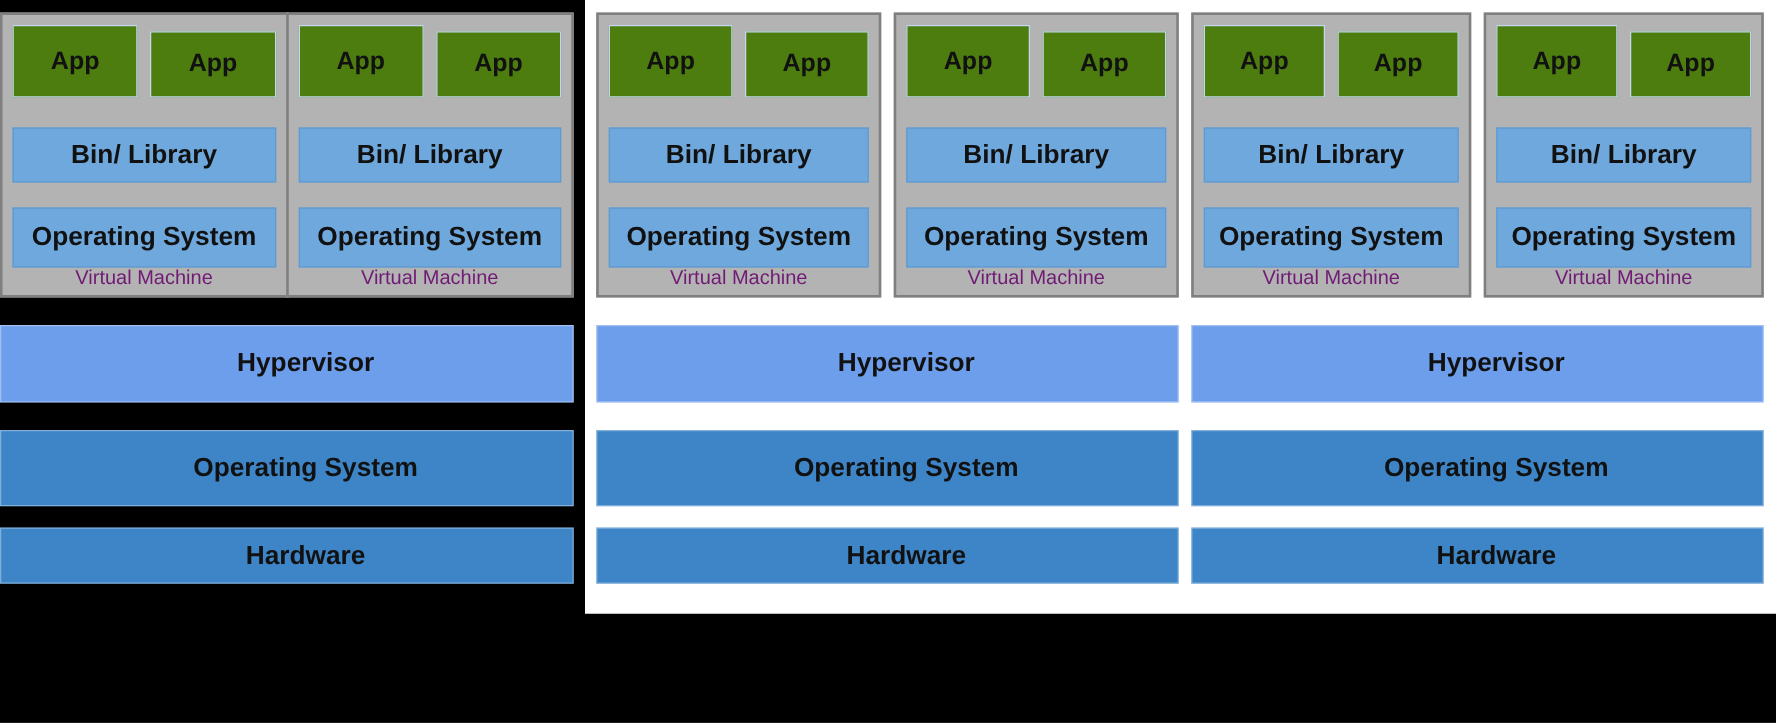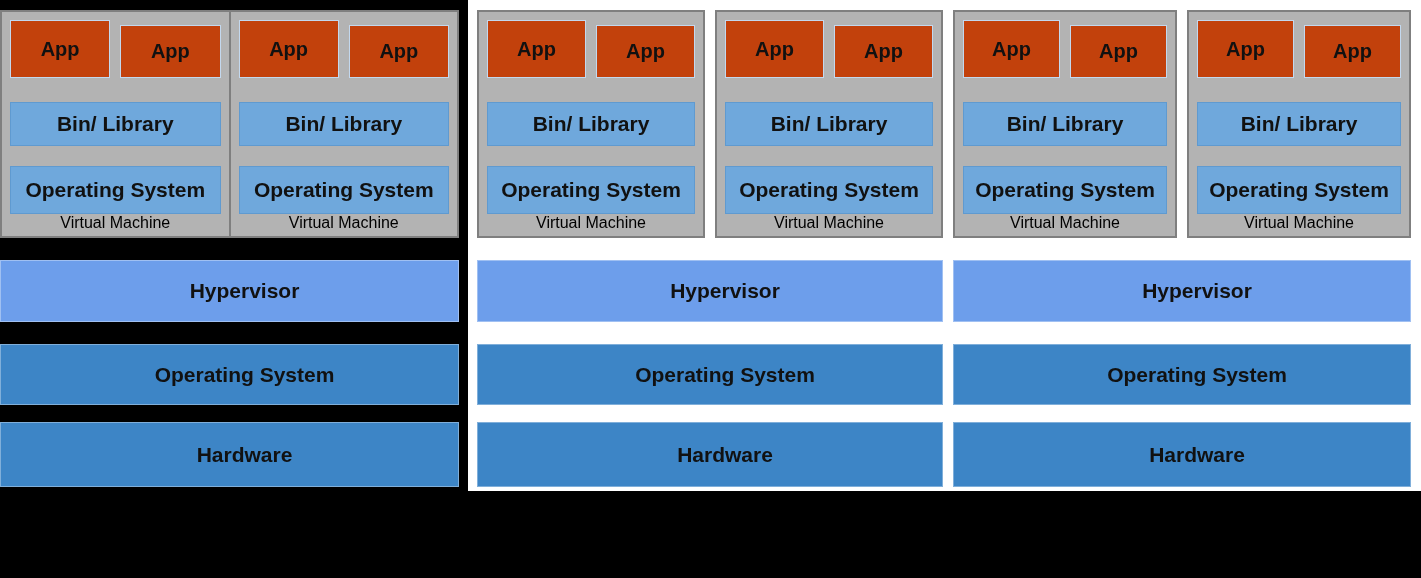--- a/index.html
+++ b/index.html
@@ -83,21 +83,21 @@
   .vm-row.joined .vm-box + .vm-box { margin-left: -2px; }
 
   .app-row {
     display: flex;
     gap: 10px;
     height: 62px;
     align-items: flex-start;
   }
   .app-box {
     flex: 1 1 0;
-    background: #c2410c;
+    background: #4d7c0f;
     border: 1px solid #c3d8ee;
     box-sizing: border-box;
     display: flex;
     align-items: center;
     justify-content: center;
     font-weight: bold;
     font-size: 20px;
     color: #111111;
     height: 58px;
   }
@@ -121,21 +121,21 @@
     height: 44px;
   }
   .os-box { height: 48px; }
 
   .vm-label {
     flex: 1 1 auto;
     display: flex;
     align-items: center;
     justify-content: center;
     font-size: 16px;
-    color: #000000;
+    color: #701a75;
     padding-bottom: 4px;
     text-align: right;
   }
 
   
   .stack-bar {
     position: absolute;
     left: 0;
     right: 0;
     box-sizing: border-box;
@@ -153,21 +153,21 @@
     height: 62px;
     background: #6d9eeb;
   }
   .bar-os {
     top: 334px;
     height: 61px;
     background: #3d85c6;
   }
   .bar-hardware {
     top: 412px;
-    height: 65px;
+    height: 45px;
     background: #3d85c6;
   }
 </style>
 </head>
 <body>
 
 <div id="canvas">
 
   <div class="panel" id="panel-1">
 

